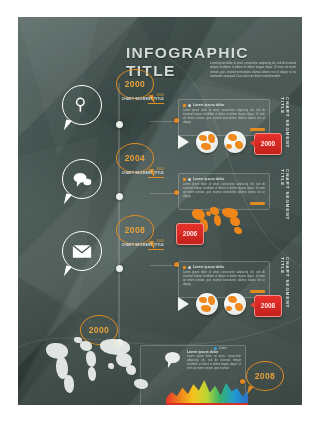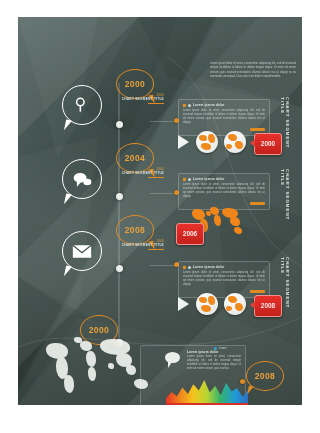--- a/index.html
+++ b/index.html
@@ -151,20 +151,21 @@
     <polygon points="0,140 80,120 60,300 0,260" fill="rgba(255,255,255,0.03)"></polygon>
     <polygon points="180,60 284,90 284,200 200,170" fill="rgba(255,255,255,0.035)"></polygon>
     <polygon points="0,260 70,300 0,388" fill="rgba(0,0,0,0.07)"></polygon>
     <polygon points="200,200 284,230 284,330 210,300" fill="rgba(0,0,0,0.05)"></polygon>
     <polygon points="60,300 200,330 120,388 0,388" fill="rgba(255,255,255,0.025)"></polygon>
     <polygon points="80,0 160,0 110,120 60,90" fill="rgba(0,0,0,0.05)"></polygon>
     <path d="M0,330 C70,300 150,360 284,300" stroke="rgba(255,255,255,0.10)" stroke-width="1" fill="none"></path>
     <path d="M150,40 C220,90 200,200 284,250" stroke="rgba(255,255,255,0.10)" stroke-width="1" fill="none"></path>
   </svg>
 
+  <div class="title">INFOGRAPHIC TITLE</div>
   <div class="header-para">Lorem ipsum dolor sit amet, consectetur adipiscing elit, sed do eiusmod tempor incididunt ut labore et dolore magna aliqua. Ut enim ad minim veniam, quis nostrud exercitation ullamco laboris nisi ut aliquip ex ea commodo consequat. Duis aute irure dolor in reprehenderit.</div>
 
   <div class="rail"></div>
   <div class="rail-tick" style="left:98px;top:104px;"></div>
   <div class="rail-tick" style="left:98px;top:176px;"></div>
   <div class="rail-tick" style="left:98px;top:248px;"></div>
   <div class="rail-tick" style="left:98px;top:322px;"></div>
 
   <div class="ybubble" style="left:98px;top:52px;">
     <div class="ring"></div>

